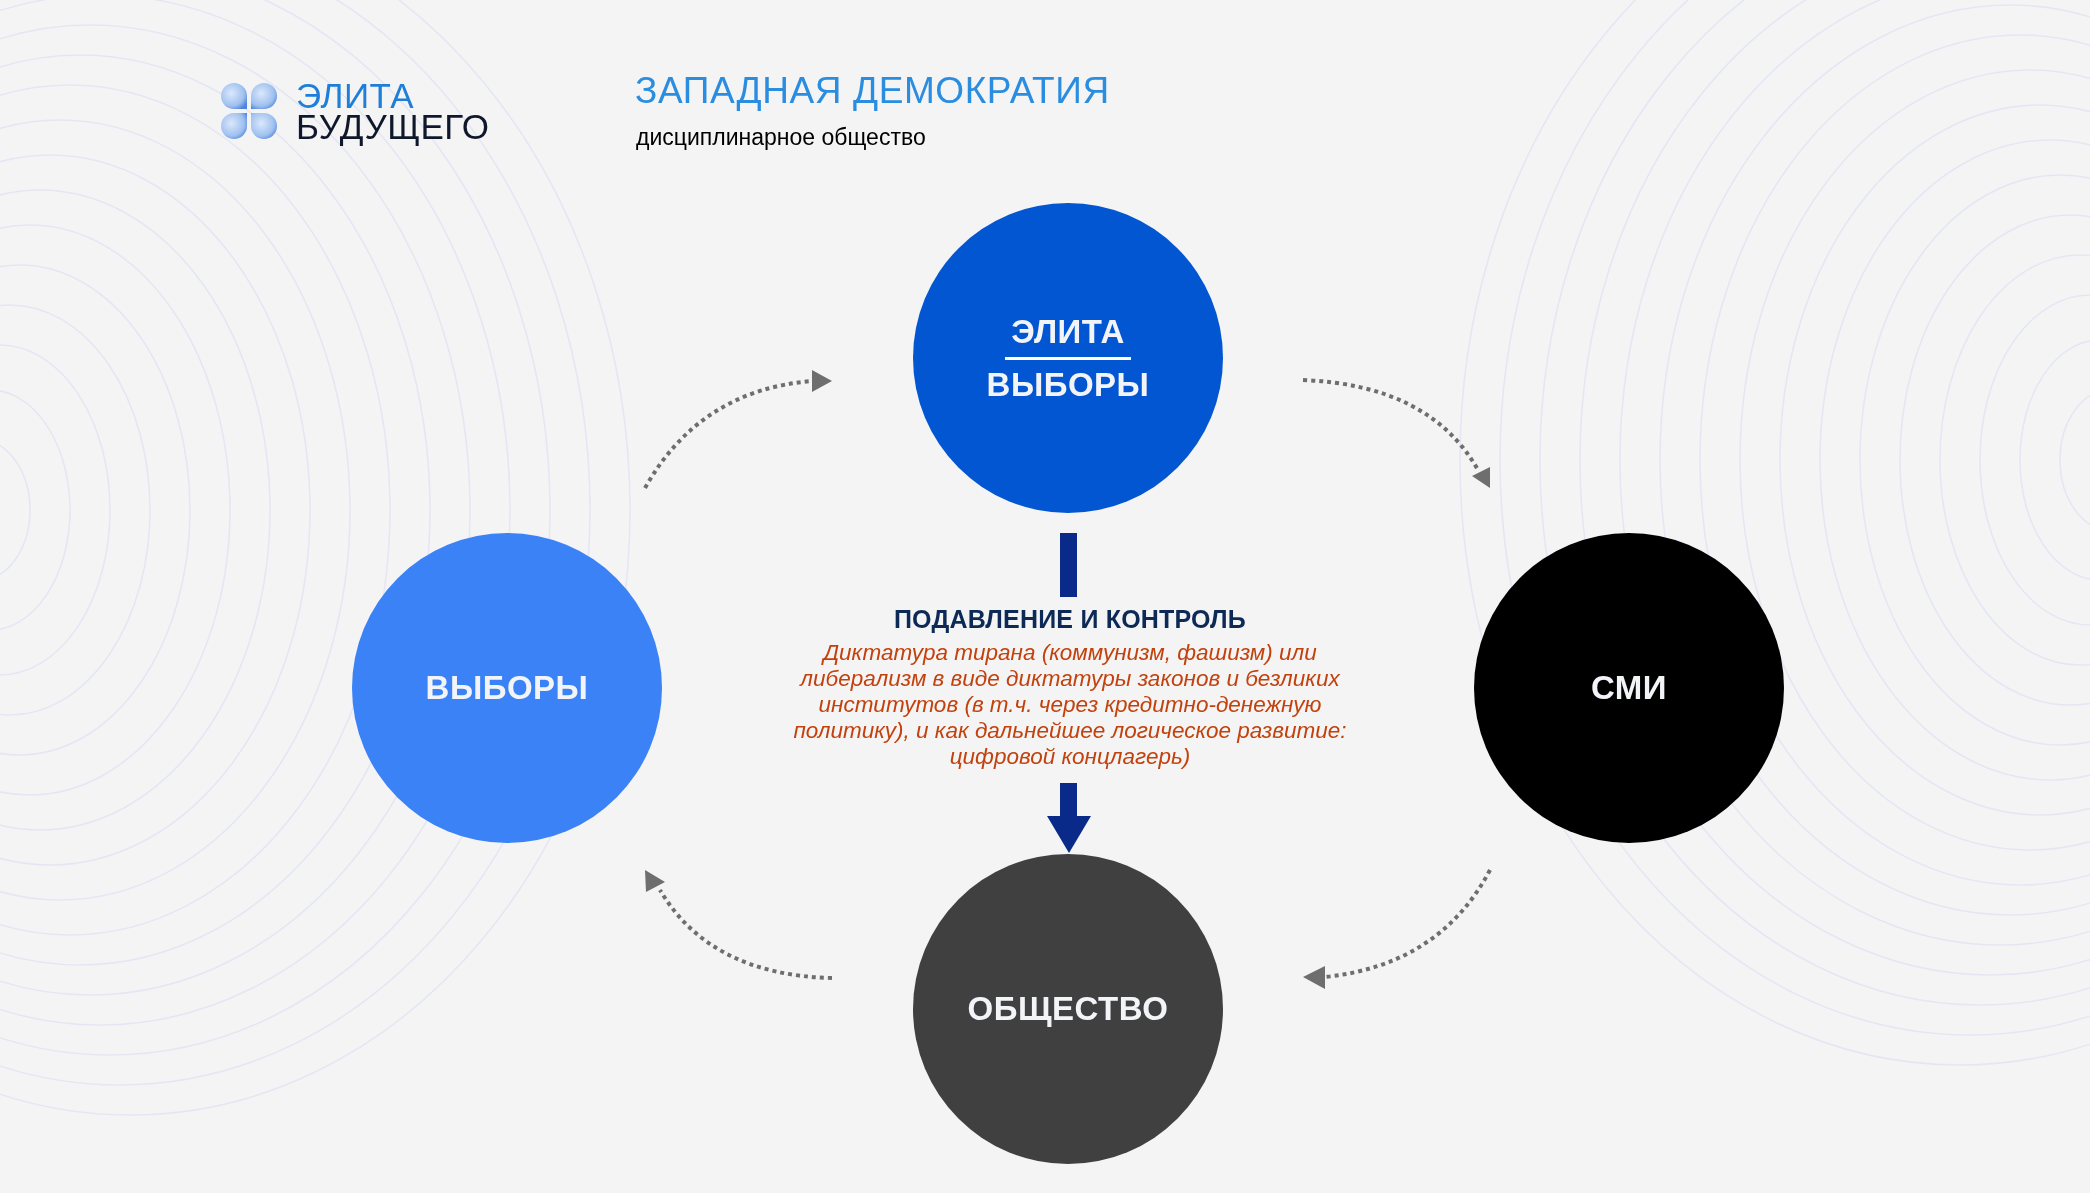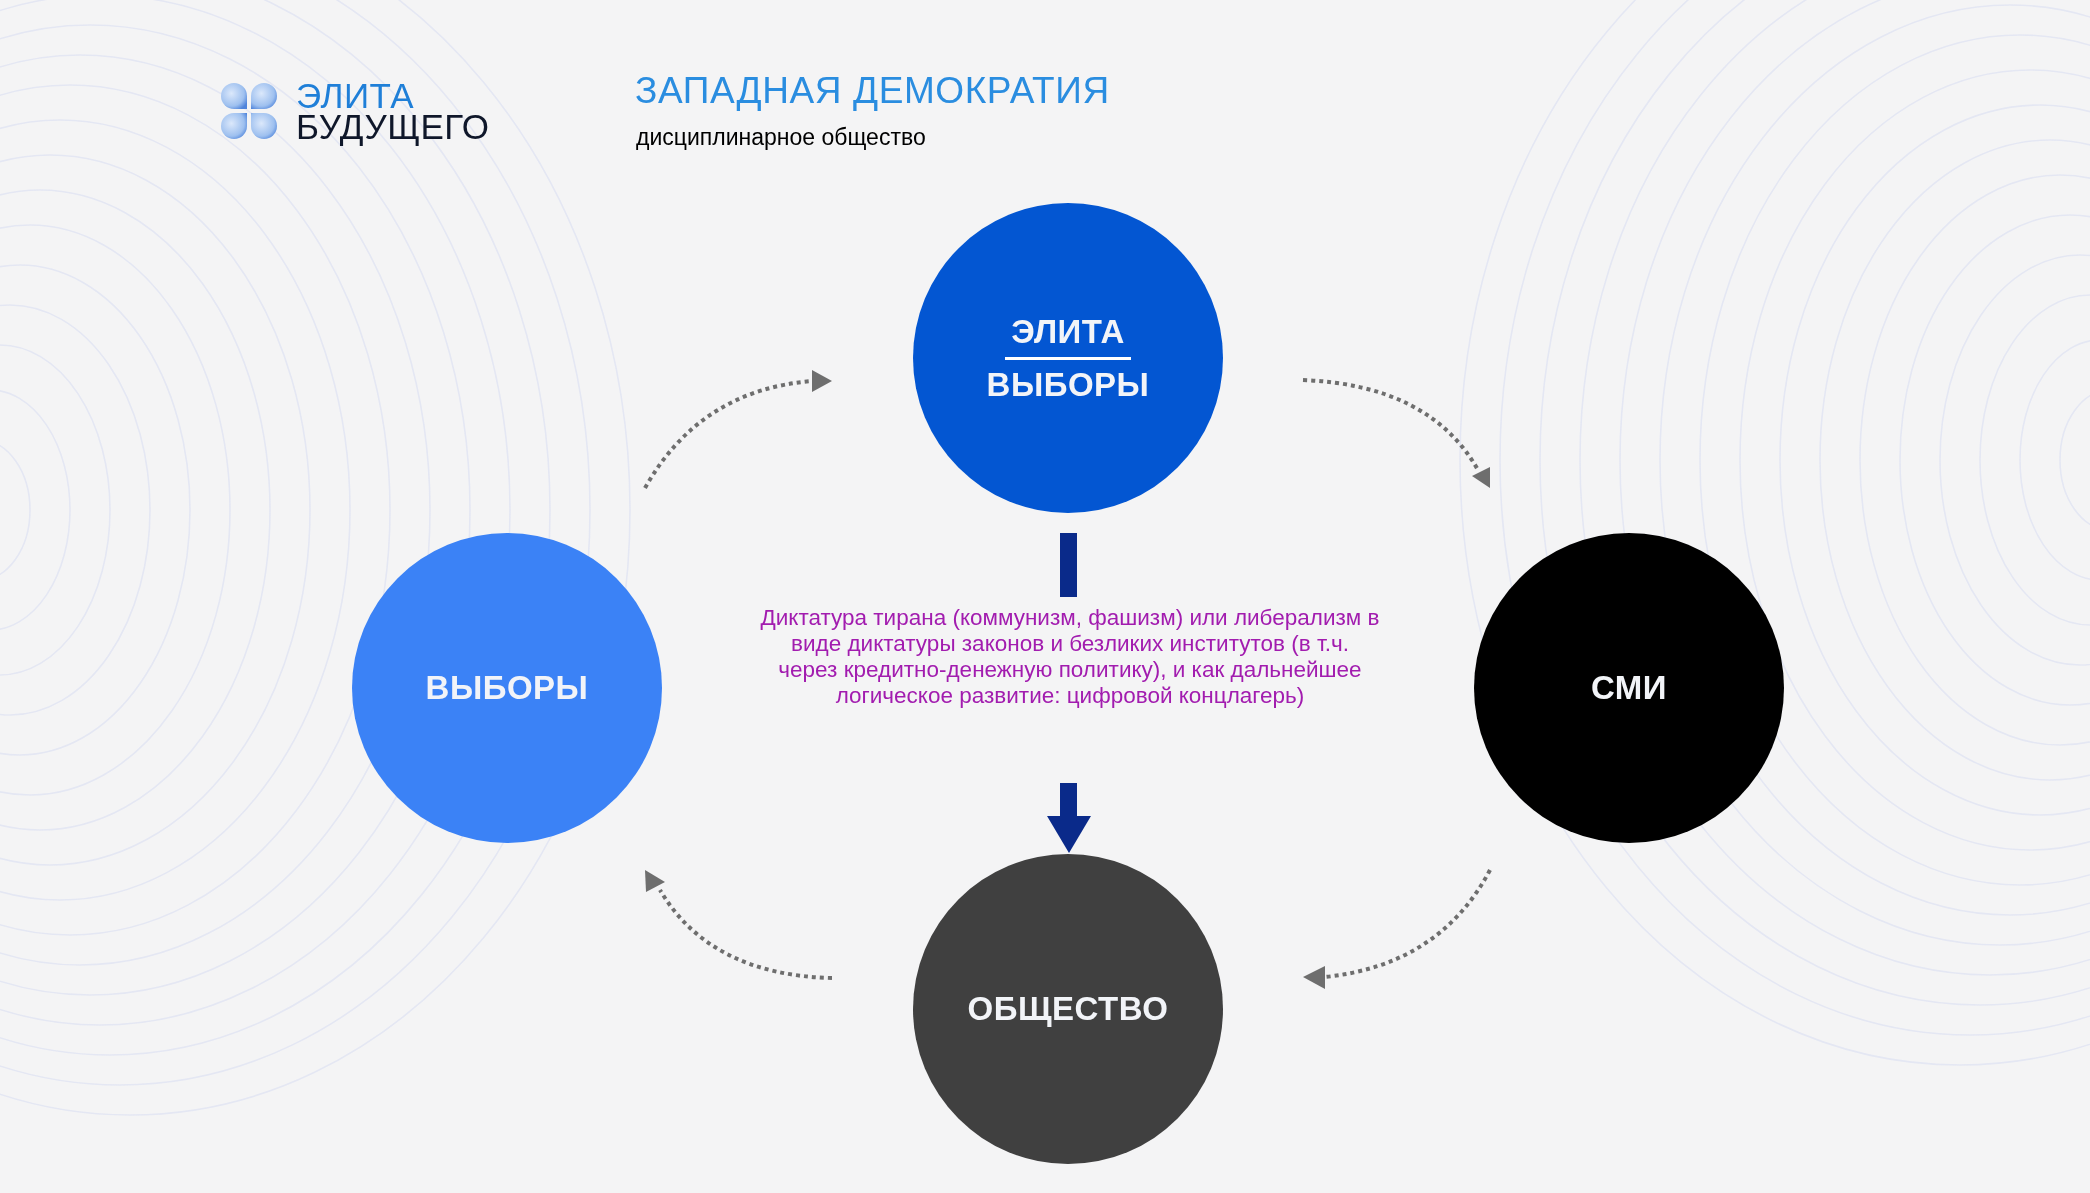--- a/index.html
+++ b/index.html
@@ -42,22 +42,22 @@
       border-left: 22px solid transparent; border-right: 22px solid transparent;
       border-top: 37px solid #0a2a8a;
     }
     .center-block {
       position: absolute; left: 700px; top: 605px; width: 740px; text-align: center;
     }
     .center-heading {
       font-size: 25px; font-weight: bold; color: #0d2a57; margin: 0 0 6px 0; letter-spacing: 0.2px;
     }
     .center-body {
-      font-size: 22.5px; line-height: 26px; color: #a21caf; margin: 0;
-      width: 620px; margin-left: auto; margin-right: auto;
+      font-size: 22.5px; line-height: 26px; color: #c2410c; margin: 0;
+      width: 620px; margin-left: auto; margin-right: auto; font-style: italic;
     }
     .arrows { position: absolute; left: 0; top: 0; width: 2090px; height: 1193px; pointer-events: none; }
   </style>
 </head>
 <body>
 
 <svg class="bg-pattern" viewBox="0 0 2090 1193" xmlns="http://www.w3.org/2000/svg">
   <g fill="none" stroke="#e3e6f3" stroke-width="1.6" opacity="0.9">
     <ellipse cx="-20" cy="510" rx="50" ry="70"></ellipse>
     <ellipse cx="-10" cy="510" rx="80" ry="120"></ellipse>
@@ -146,16 +146,17 @@
 <div class="node node-media" style="background:#000000;">
   <span class="node-label">СМИ</span>
 </div>
 
 <div class="node node-society" style="background:#404040;">
   <span class="node-label">ОБЩЕСТВО</span>
 </div>
 
 <div class="flow-bar-top"></div>
 <div class="center-block">
+  <h2 class="center-heading">ПОДАВЛЕНИЕ И КОНТРОЛЬ</h2>
   <p class="center-body">Диктатура тирана (коммунизм, фашизм) или либерализм в виде диктатуры законов и безликих институтов (в т.ч. через кредитно-денежную политику), и как дальнейшее логическое развитие: цифровой концлагерь)</p>
 </div>
 <div class="flow-bar-bottom"></div>
 <div class="flow-head"></div>
 
 </body></html>

